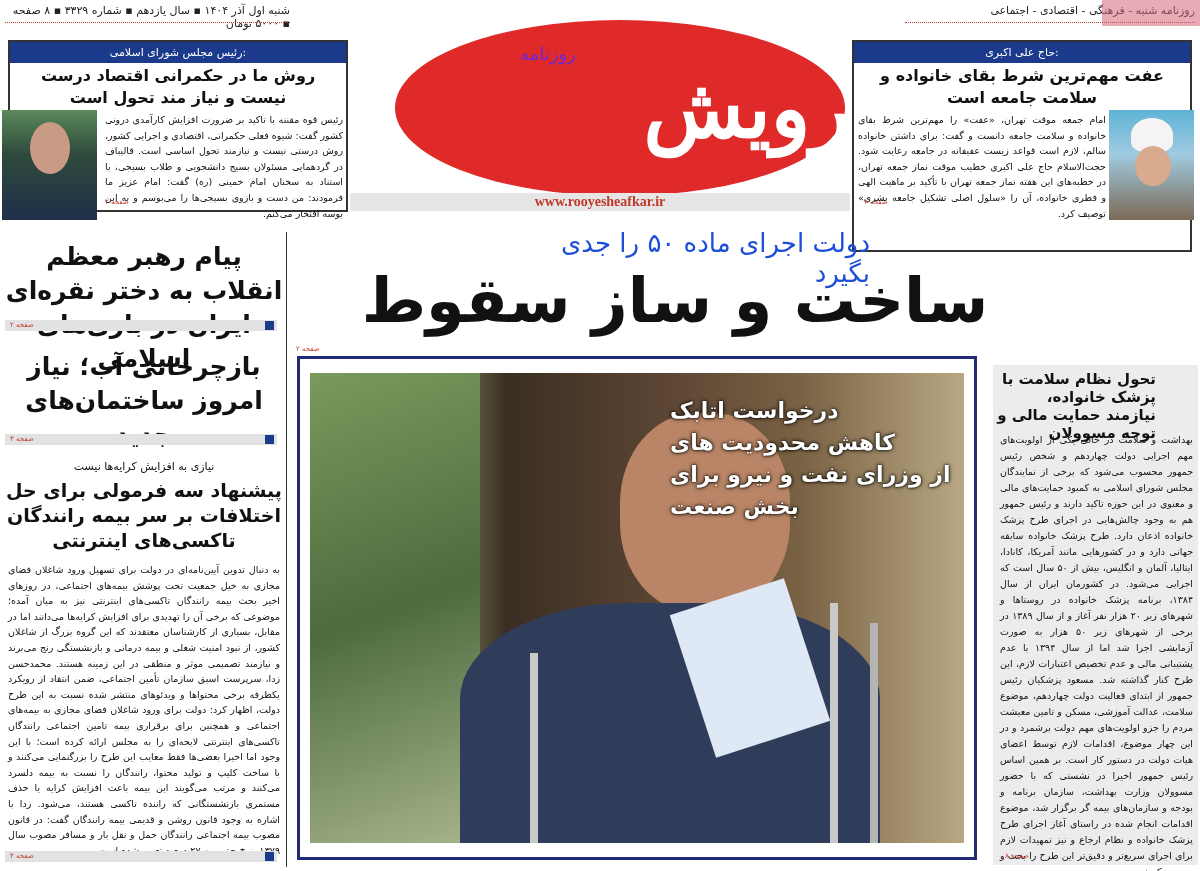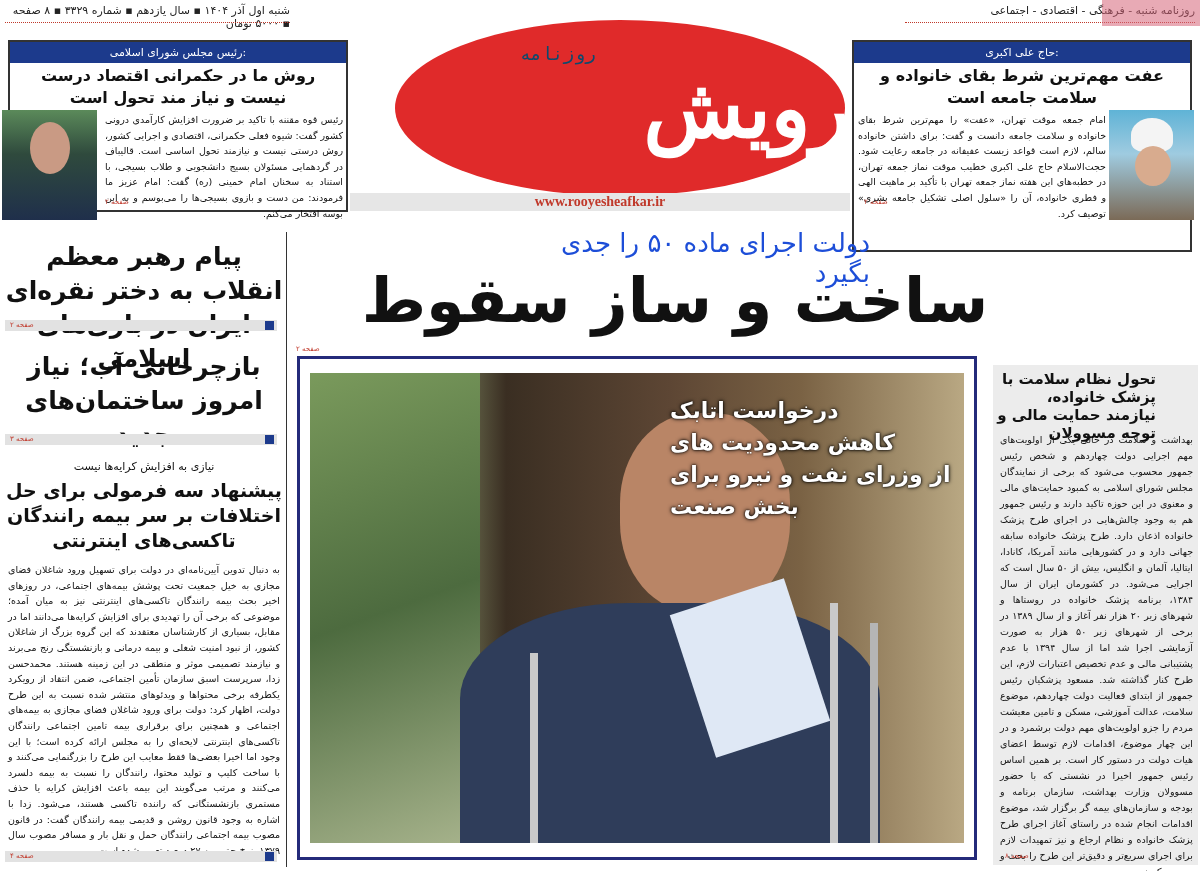--- a/index.html
+++ b/index.html
@@ -31,21 +31,21 @@
 <div class="abs rtl topline" style="left:5px;width:285px">شنبه اول آذر ۱۴۰۴ ▪ سال یازدهم ▪ شماره ۳۳۲۹ ▪ ۸ صفحه ▪ ۵۰۰۰ تومان</div>
 <div class="abs dotted" style="left:5px;top:22px;width:285px"></div>
 <div class="abs rtl topline" style="left:905px;width:290px">روزنامه شنبه - فرهنگی - اقتصادی - اجتماعی</div>
 <div class="abs dotted" style="left:905px;top:22px;width:290px"></div>
 <div class="abs" style="left:1102px;top:0;width:98px;height:26px;background:rgba(214,100,120,.55)"></div>
 
 <div class="abs logo">
   <svg width="460" height="190" viewBox="0 0 460 190">
     <ellipse cx="230" cy="100" rx="225" ry="88" fill="#e02a2a"></ellipse>
   </svg>
-  <div class="abs" style="left:130px;top:35px;color:#0c4a6e;font-family:Liberation Mono, monospace;font-size:18px">روزنامه</div>
+  <div class="abs" style="left:130px;top:35px;color:#6d28d9;font-family:Liberation Serif, serif;font-size:18px">روزنامه</div>
   <div class="abs" style="left:150px;top:50px;color:#fff;font-family:'DejaVu Serif',serif;font-weight:bold;font-size:82px;line-height:100px;direction:rtl">رویش ملت</div>
 </div>
 <div class="abs url">www.rooyesheafkar.ir</div>
 
 <div class="abs box" style="left:8px;top:40px;width:340px;height:172px">
   <div class="box-label">رئیس مجلس شورای اسلامی:</div>
   <div class="box-title rtl" style="text-align:center">روش ما در حکمرانی اقتصاد درست نیست و نیاز مند تحول است</div>
   <div class="abs" style="left:-8px;top:68px;width:95px;height:110px;background:linear-gradient(180deg,#5b8a5a 0%,#2f4a3d 40%,#1f2f4b 100%)">
     <div class="abs" style="left:28px;top:12px;width:40px;height:52px;border-radius:50%;background:#c99a84"></div>
   </div>

